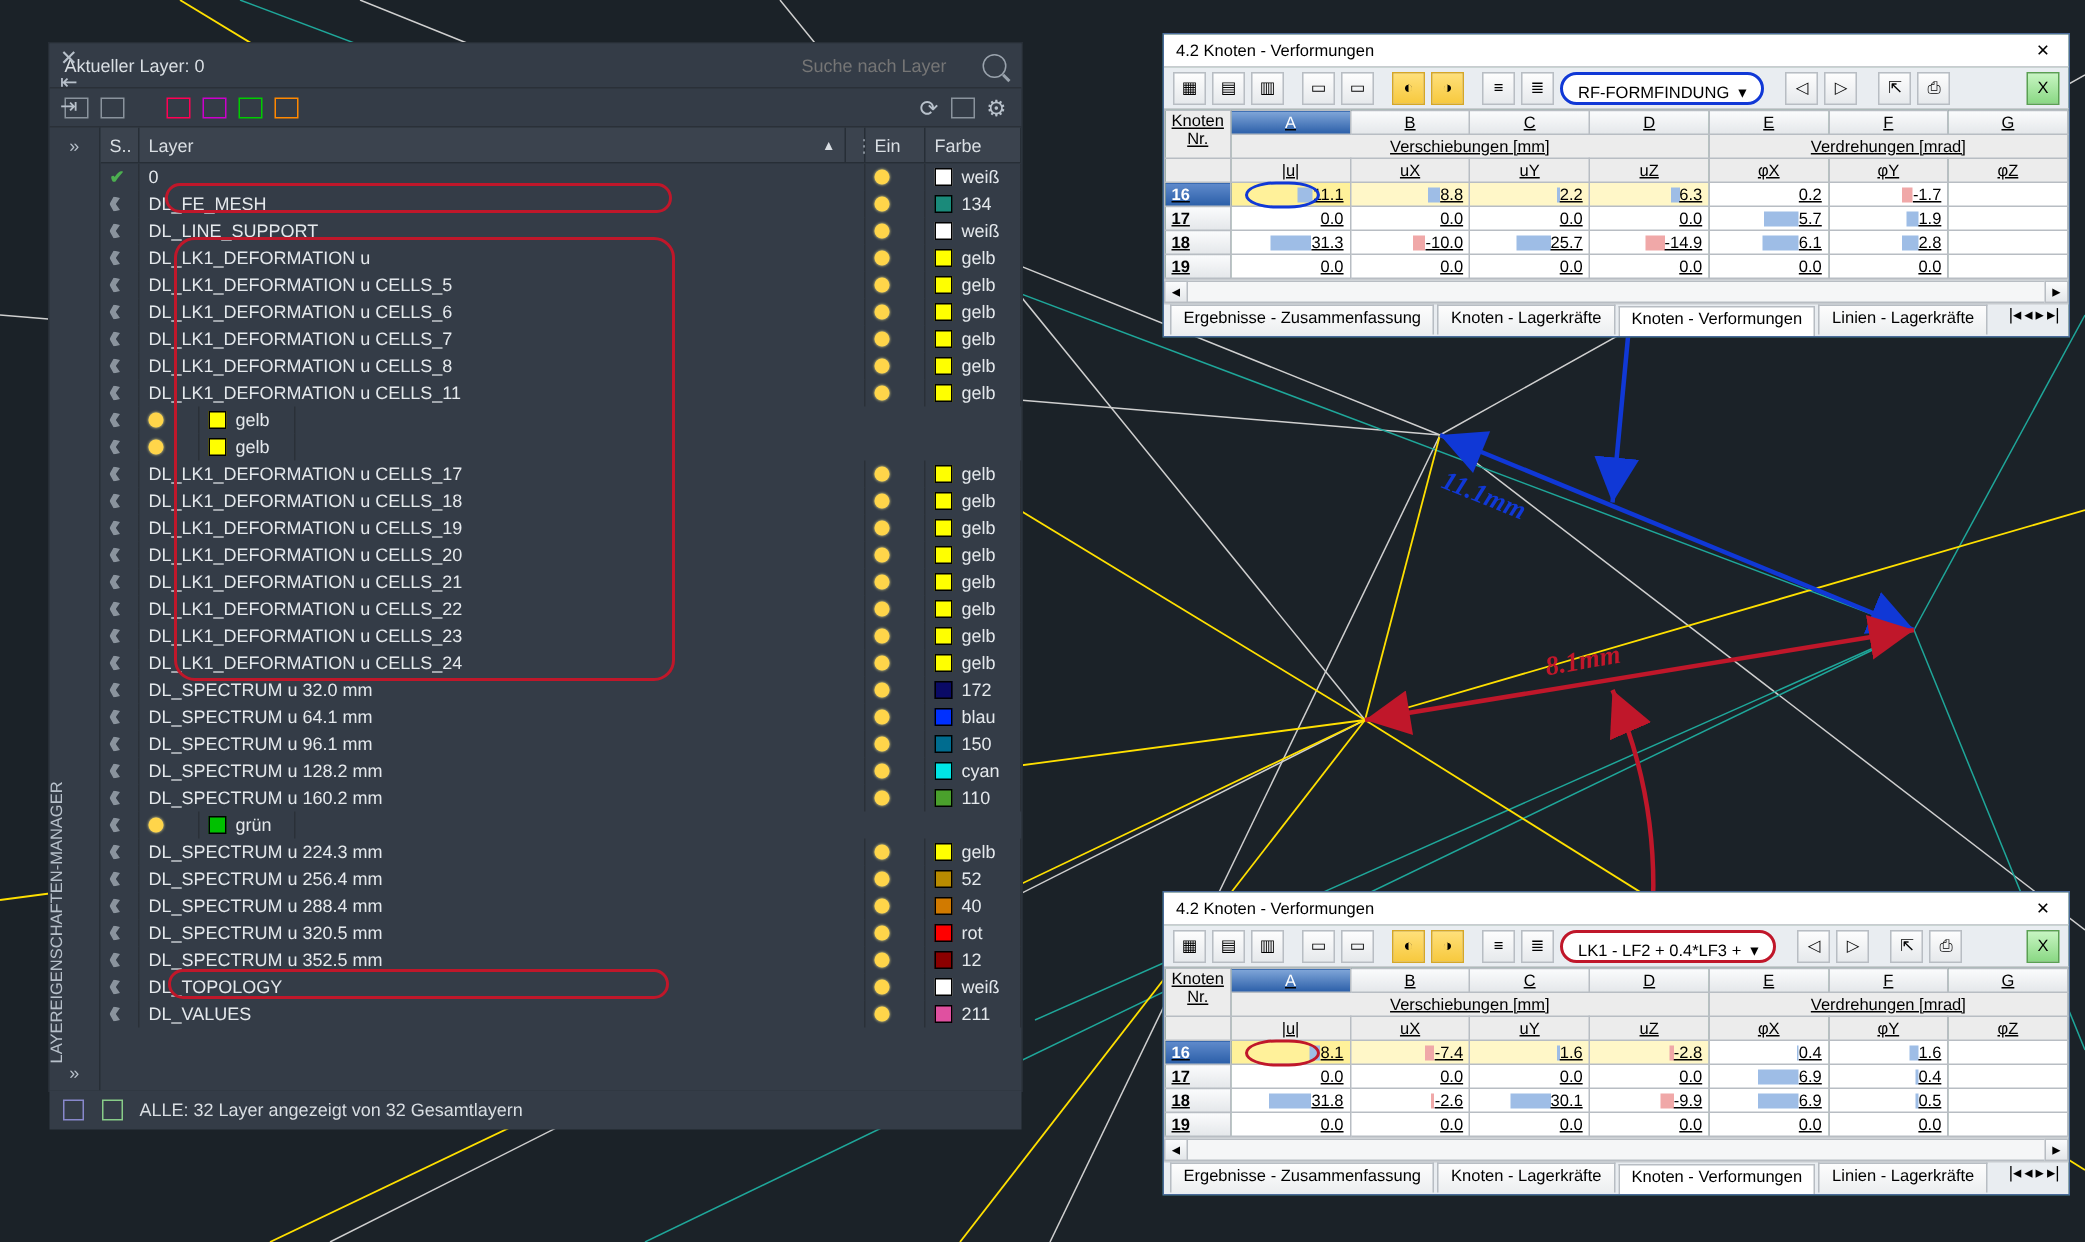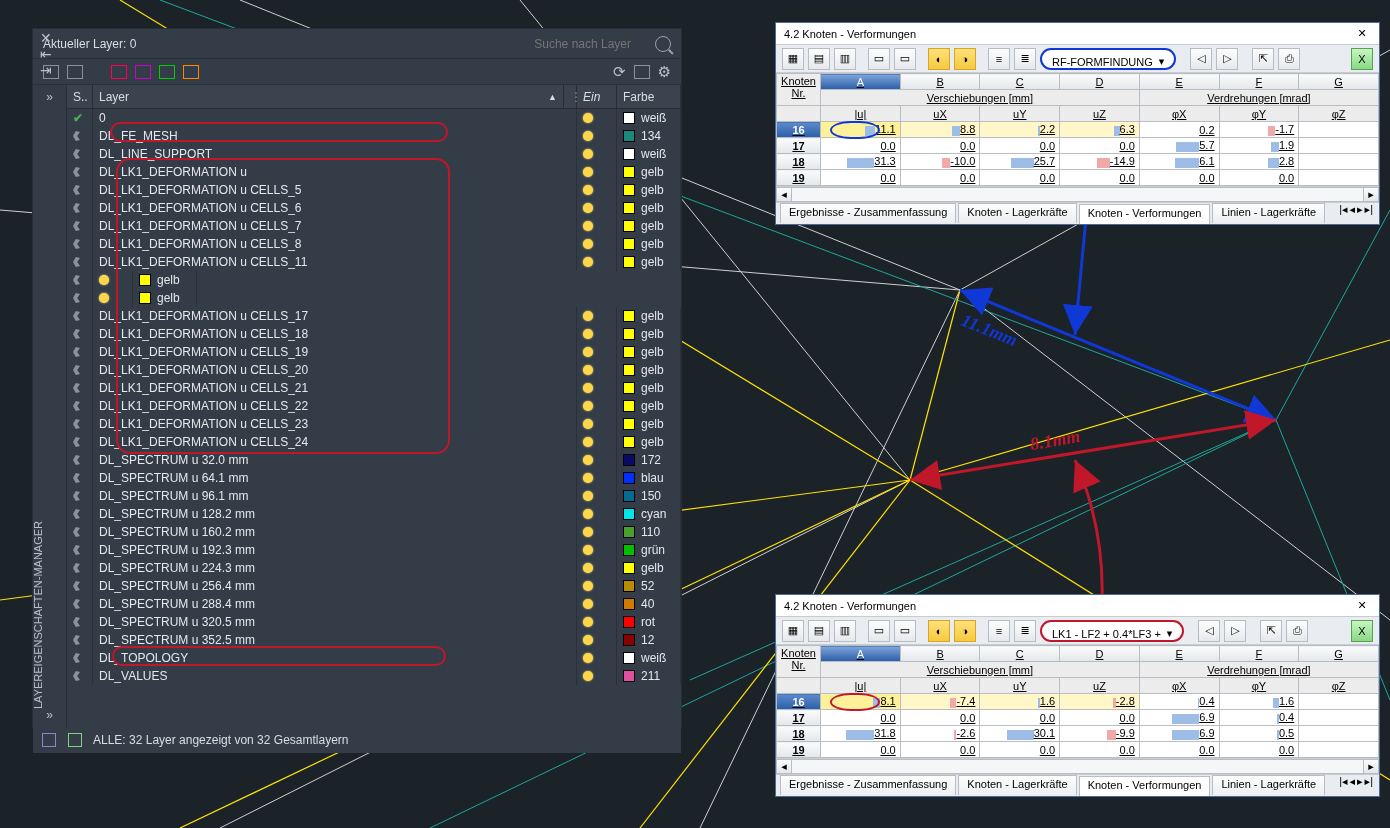--- a/index.html
+++ b/index.html
@@ -24,21 +24,21 @@
   .layer-gutter { width: 34px; border-right: 1px solid #272e36; color: #b8c1cb; display: flex; flex-direction:column; }
   .layer-gutter .gg { height: 24px; display:flex; align-items:center; justify-content:center; }
   .layer-body { flex: 1; overflow-y: auto; overflow-x: hidden; }
   .layer-body::-webkit-scrollbar { width: 12px; background:#353c46; }
   .layer-body::-webkit-scrollbar-thumb { background:#5a636f; }
 
   .layer-head-row { display: flex; height: 24px; align-items: center; color: #d9dee3; background: #3b434e; border-bottom: 1px solid #272e36; position: sticky; top: 0; }
   .layer-head-row > div { border-right: 1px solid #272e36; height: 100%; display:flex; align-items:center; padding: 0 6px; }
   .col-s { width: 26px; }
   .col-name { flex: 1; }
-  .col-ein { width: 40px; font-style: italic; }
+  .col-ein { width: 40px; }
   .col-farbe { width: 64px; }
   .sort-arrow { margin-left: auto; font-size: 9px; }
   .grip { width: 8px; text-align: center; color:#8a939d; }
 
   .layer-row { display: flex; height: 18px; align-items: center; color: #e4e8ec; }
   .layer-row > div { height: 100%; display:flex; align-items:center; padding: 0 6px; border-right: 1px solid #2a3038; }
   .layer-row .leaf { width: 12px; height: 10px; background: #8a939d; clip-path: polygon(0 50%, 40% 0, 100% 10%, 60% 50%, 100% 90%, 40% 100%); margin-right: 6px; }
   .layer-row .check { color: #4caf50; font-weight: bold; margin-right: 6px; width: 12px; }
   .bulb { width: 10px; height: 10px; border-radius: 50%; background: #ffd54a; box-shadow: 0 0 2px #ffec8a; display: inline-block; }
   .swatch { width: 12px; height: 12px; border: 1px solid #000; display: inline-block; margin-right: 6px; }
@@ -57,21 +57,21 @@
   .rbtn.y { background: linear-gradient(#ffe07a,#f7c93e); border-color:#d6a726; }
   .rbtn.g { background: linear-gradient(#c7f5c2,#8ad884); border-color:#5aa052; }
   .combo { height: 22px; border: 2.5px solid #1038d6; border-radius: 12px; background: #fff; display:flex; align-items:flex-end; padding: 0 10px; position:relative; }
   .combo.red { border-color: #c0172a; }
   .combo .dd { margin-left: 6px; }
 
   .grid { border-collapse: collapse; width: 100%; table-layout: fixed; text-decoration: underline; }
   .grid th, .grid td { border: 1px solid #b8bdc3; padding: 1px 4px; height: 16px; background: #fff; }
   .grid .colhdr { background: linear-gradient(#fafbfc,#e4e7ea); font-weight: normal; text-align:center; }
   .grid .colhdr.sel { background: linear-gradient(#7fa5d8,#2a5ea8); color:#fff; }
-  .grid .rowhdr { background: linear-gradient(#fafbfc,#e4e7ea); text-align:center; }
+  .grid .rowhdr { background: linear-gradient(#fafbfc,#e4e7ea); text-align:left; }
   .grid .rowhdr.sel { background: linear-gradient(#5f8acb,#2a5ea8); color:#fff; }
   .grid .ghead { background: #ececec; font-weight:normal; text-align:center; }
   .grid td.num { text-align: right; }
   .grid td.sel { background: #fff19a; }
   .grid td.hl { background: #fff7c8; }
   .mini-bar { display:inline-block; height: 10px; vertical-align: middle; }
   .mb-b { background:#9ebde6; }
   .mb-r { background:#f0a8a8; }
   .cell-circle { border:2.5px solid #c0172a; border-radius:50%/60%; position:absolute; pointer-events:none; z-index:25; }
   .cell-circle.blue { border-color:#1038d6; }
@@ -395,21 +395,20 @@
           <div class="col-name">DL_SPECTRUM u 160.2 mm</div>
           <div class="col-ein">
             <span class="bulb"></span>
           </div>
           <div class="col-farbe"><span class="swatch" style="background:#4aa02c"></span>110</div>
         </div>
         <div class="layer-row">
           <div class="col-s">
             <span class="leaf"></span>
           </div>
-          <div class="col-name">DL_SPECTRUM u 192.3 mm</div>
           <div class="col-ein">
             <span class="bulb"></span>
           </div>
           <div class="col-farbe"><span class="swatch" style="background:#00c000"></span>grün</div>
         </div>
         <div class="layer-row">
           <div class="col-s">
             <span class="leaf"></span>
           </div>
           <div class="col-name">DL_SPECTRUM u 224.3 mm</div>

